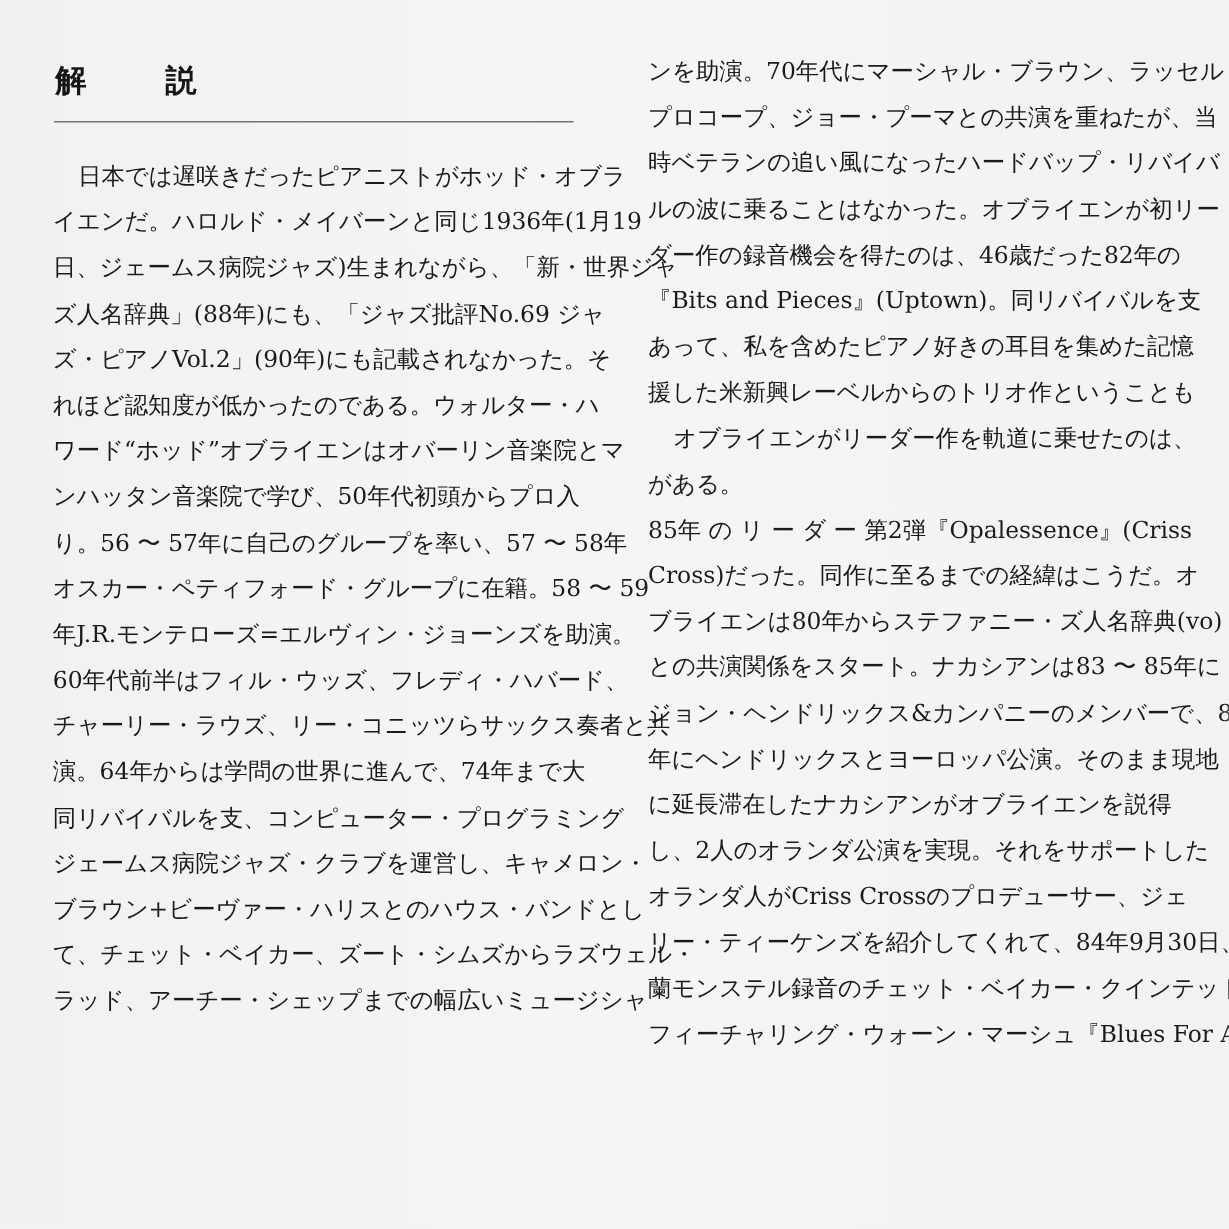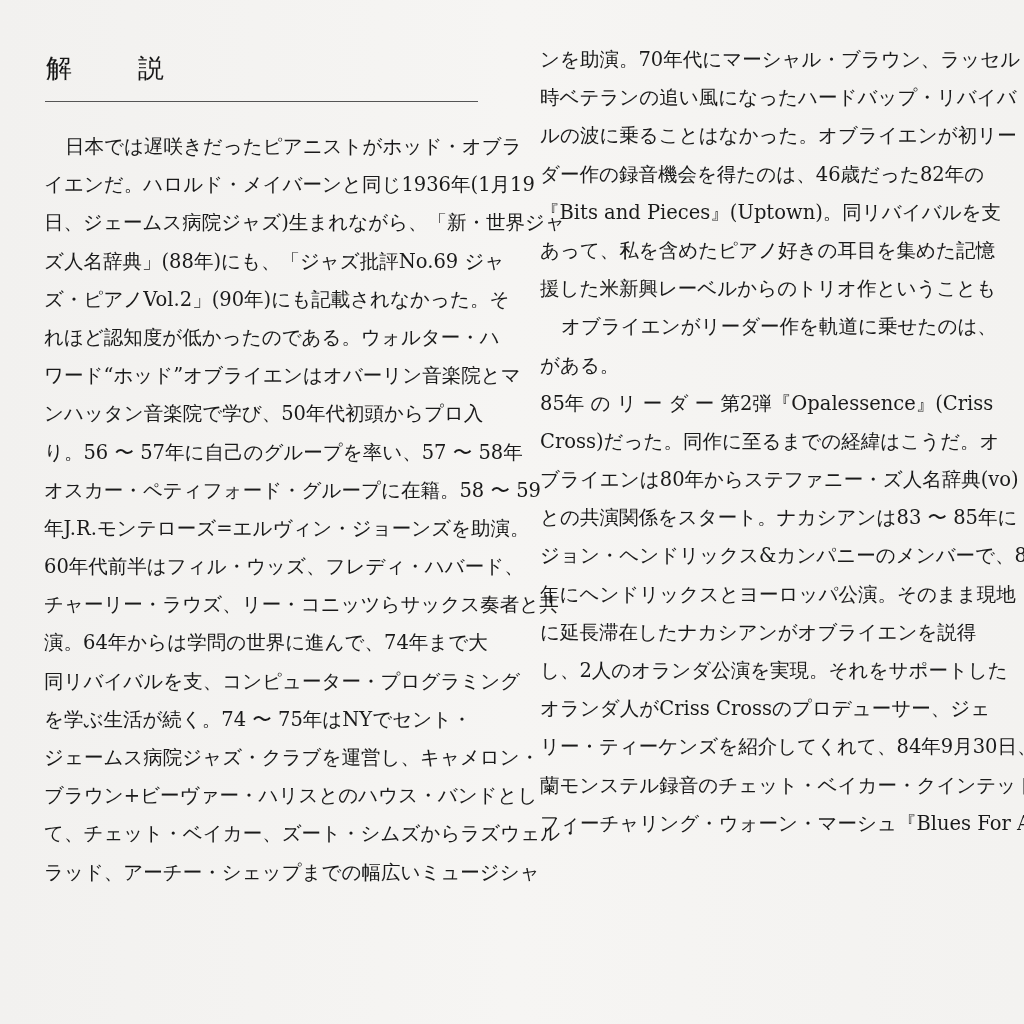--- a/index.html
+++ b/index.html
@@ -18,21 +18,21 @@
     .page {
       position: absolute;
       inset: 0;
       background: linear-gradient(90deg, #f2f1ef 0%, #f6f5f3 50%, #f3f2f0 100%);
     }
     .title {
       position: absolute;
       left: 46px;
       top: 50px;
       font-size: 26px;
-      font-weight: normal;
+      font-weight: bold;
       letter-spacing: 20px;
       line-height: 36px;
       color: #161616;
       margin: 0;
     }
     .rule {
       position: absolute;
       left: 45px;
       top: 101px;
       width: 433px;
@@ -71,28 +71,28 @@
       <span class="line">れほど認知度が低かったのである。ウォルター・ハ</span>
       <span class="line">ワード“ホッド”オブライエンはオバーリン音楽院とマ</span>
       <span class="line">ンハッタン音楽院で学び、50年代初頭からプロ入</span>
       <span class="line">り。56 〜 57年に自己のグループを率い、57 〜 58年</span>
       <span class="line">オスカー・ペティフォード・グループに在籍。58 〜 59</span>
       <span class="line">年J.R.モンテローズ=エルヴィン・ジョーンズを助演。</span>
       <span class="line">60年代前半はフィル・ウッズ、フレディ・ハバード、</span>
       <span class="line">チャーリー・ラウズ、リー・コニッツらサックス奏者と共</span>
       <span class="line">演。64年からは学問の世界に進んで、74年まで大</span>
       <span class="line">同リバイバルを支、コンピューター・プログラミング</span>
-      <span class="line">を学ぶ生活が続く。74 〜 75年はNYでセント・</span>
       <span class="line">ジェームス病院ジャズ・クラブを運営し、キャメロン・</span>
       <span class="line">ブラウン+ビーヴァー・ハリスとのハウス・バンドとし</span>
       <span class="line">て、チェット・ベイカー、ズート・シムズからラズウェル・</span>
       <span class="line">ラッド、アーチー・シェップまでの幅広いミュージシャ</span>
     </div>
   <div class="col col-right" id="col-right">
       <span class="line">ンを助演。70年代にマーシャル・ブラウン、ラッセル・</span>
+      <span class="line">プロコープ、ジョー・プーマとの共演を重ねたが、当</span>
       <span class="line">時ベテランの追い風になったハードバップ・リバイバ</span>
       <span class="line">ルの波に乗ることはなかった。オブライエンが初リー</span>
       <span class="line">ダー作の録音機会を得たのは、46歳だった82年の</span>
       <span class="line">『Bits and Pieces』(Uptown)。同リバイバルを支</span>
       <span class="line">あって、私を含めたピアノ好きの耳目を集めた記憶</span>
       <span class="line">援した米新興レーベルからのトリオ作ということも</span>
       <span class="line indent">オブライエンがリーダー作を軌道に乗せたのは、</span>
       <span class="line">がある。</span>
       <span class="line">85年 の リ ー ダ ー 第2弾『Opalessence』(Criss</span>
       <span class="line">Cross)だった。同作に至るまでの経緯はこうだ。オ</span>

